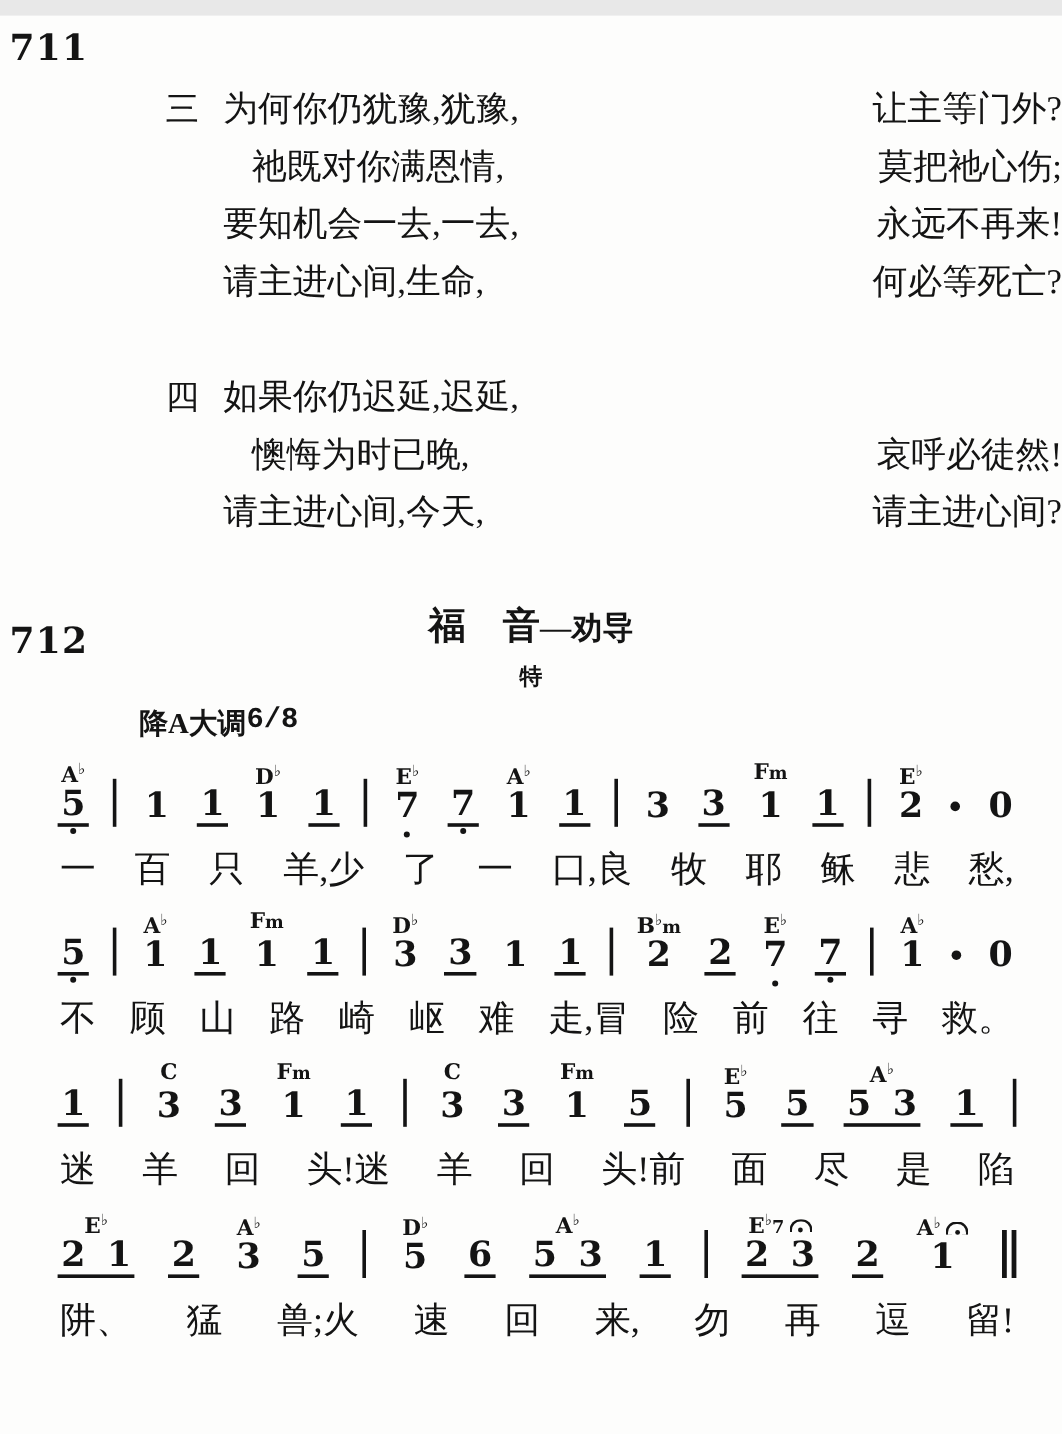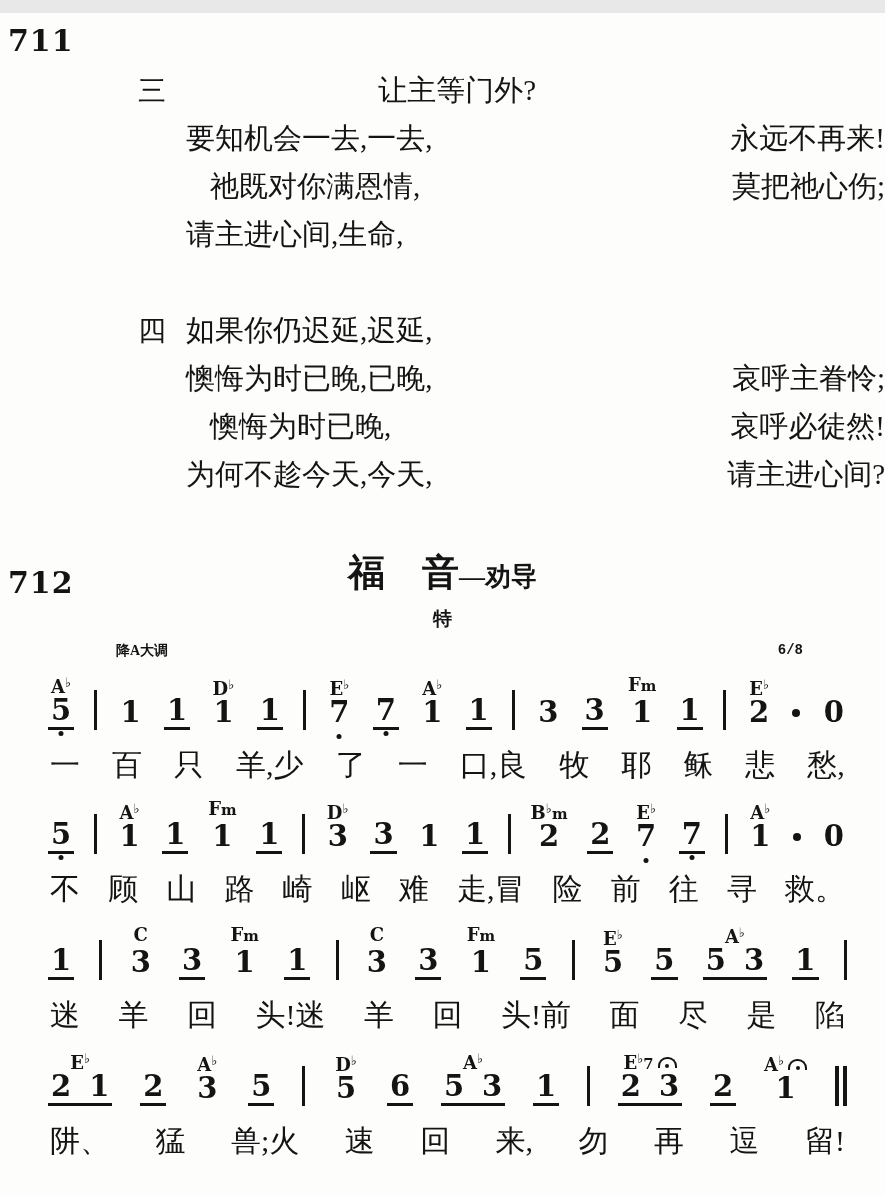--- a/index.html
+++ b/index.html
@@ -34,27 +34,27 @@
     align-items:center;
     font-size:29px;
   }
   .verse-num { font-size:28px; }
   .vleft.indent { padding-left:24px; }
   .vright { white-space:nowrap;text-align:right; }
 
   
   .hymn712 { position:relative; margin-top:54px; }
   .title-row { text-align:center; line-height:1.1; }
-  .title-main { font-size:37px; font-weight:bold; }
+  .title-main { font-size:31px; font-weight:bold; }
   .title-rest { font-size:26px; font-weight:bold; }
   .tune-row { text-align:center; font-size:19px; font-weight:bold; margin-top:12px; }
   .keytime {
-    display:flex; justify-content:space-between;
+    display:flex; 
     margin:10px 82px 0 84px;
-    font-size:14px;
+    font-size:24px;
     padding-left:32px;
   }
   .key-sig { font-weight:bold; }
   .time-sig { font-weight:bold; font-family:Liberation Mono, monospace; }
 
   
   .systems { margin:8px 38px 0 48px; }
   .system { margin-top:12px; }
   .tokens-row {
     display:flex; justify-content:space-between; align-items:flex-end;
@@ -112,55 +112,52 @@
 <body>
 
 <div class="page">
 
   <div class="hymn-number" id="num711">711</div>
 
   <div class="verses" id="verses711">
       <div class="verse">
         <div class="verse-row">
           <div class="verse-num">三</div>
+          <div class="vleft">为何你仍犹豫,犹豫,</div>
           <div class="vright">让主等门外?</div>
+        </div>
+        <div class="verse-row">
+          <div class="verse-num"></div>
+          <div class="vleft indent">祂既对你满恩情,</div>
+          <div class="vright">莫把祂心伤;</div>
         </div>
         <div class="verse-row">
           <div class="verse-num"></div>
           <div class="vleft">要知机会一去,一去,</div>
           <div class="vright">永远不再来!</div>
         </div>
         <div class="verse-row">
           <div class="verse-num"></div>
-          <div class="vleft indent">祂既对你满恩情,</div>
-          <div class="vright">莫把祂心伤;</div>
-        </div>
-        <div class="verse-row">
-          <div class="verse-num"></div>
           <div class="vleft">请主进心间,生命,</div>
+          <div class="vright">何必等死亡?</div>
         </div>
       </div>
       <div class="verse">
         <div class="verse-row">
           <div class="verse-num">四</div>
           <div class="vleft">如果你仍迟延,迟延,</div>
-        </div>
-        <div class="verse-row">
-          <div class="verse-num"></div>
-          <div class="vleft">懊悔为时已晚,已晚,</div>
-          <div class="vright">哀呼主眷怜;</div>
         </div>
         <div class="verse-row">
           <div class="verse-num"></div>
           <div class="vleft indent">懊悔为时已晚,</div>
           <div class="vright">哀呼必徒然!</div>
         </div>
         <div class="verse-row">
           <div class="verse-num"></div>
-          <div class="vleft">为何不趁今天,今天,</div>
+          <div class="vleft">请主进心间,今天,</div>
           <div class="vright">请主进心间?</div>
         </div>
       </div>
     </div>
 
   <div class="hymn712">
     <div class="hymn-number" id="num712">712</div>
 
     <div class="title-row">
       <span class="title-main">福　音</span><span class="title-rest">—劝导</span>

